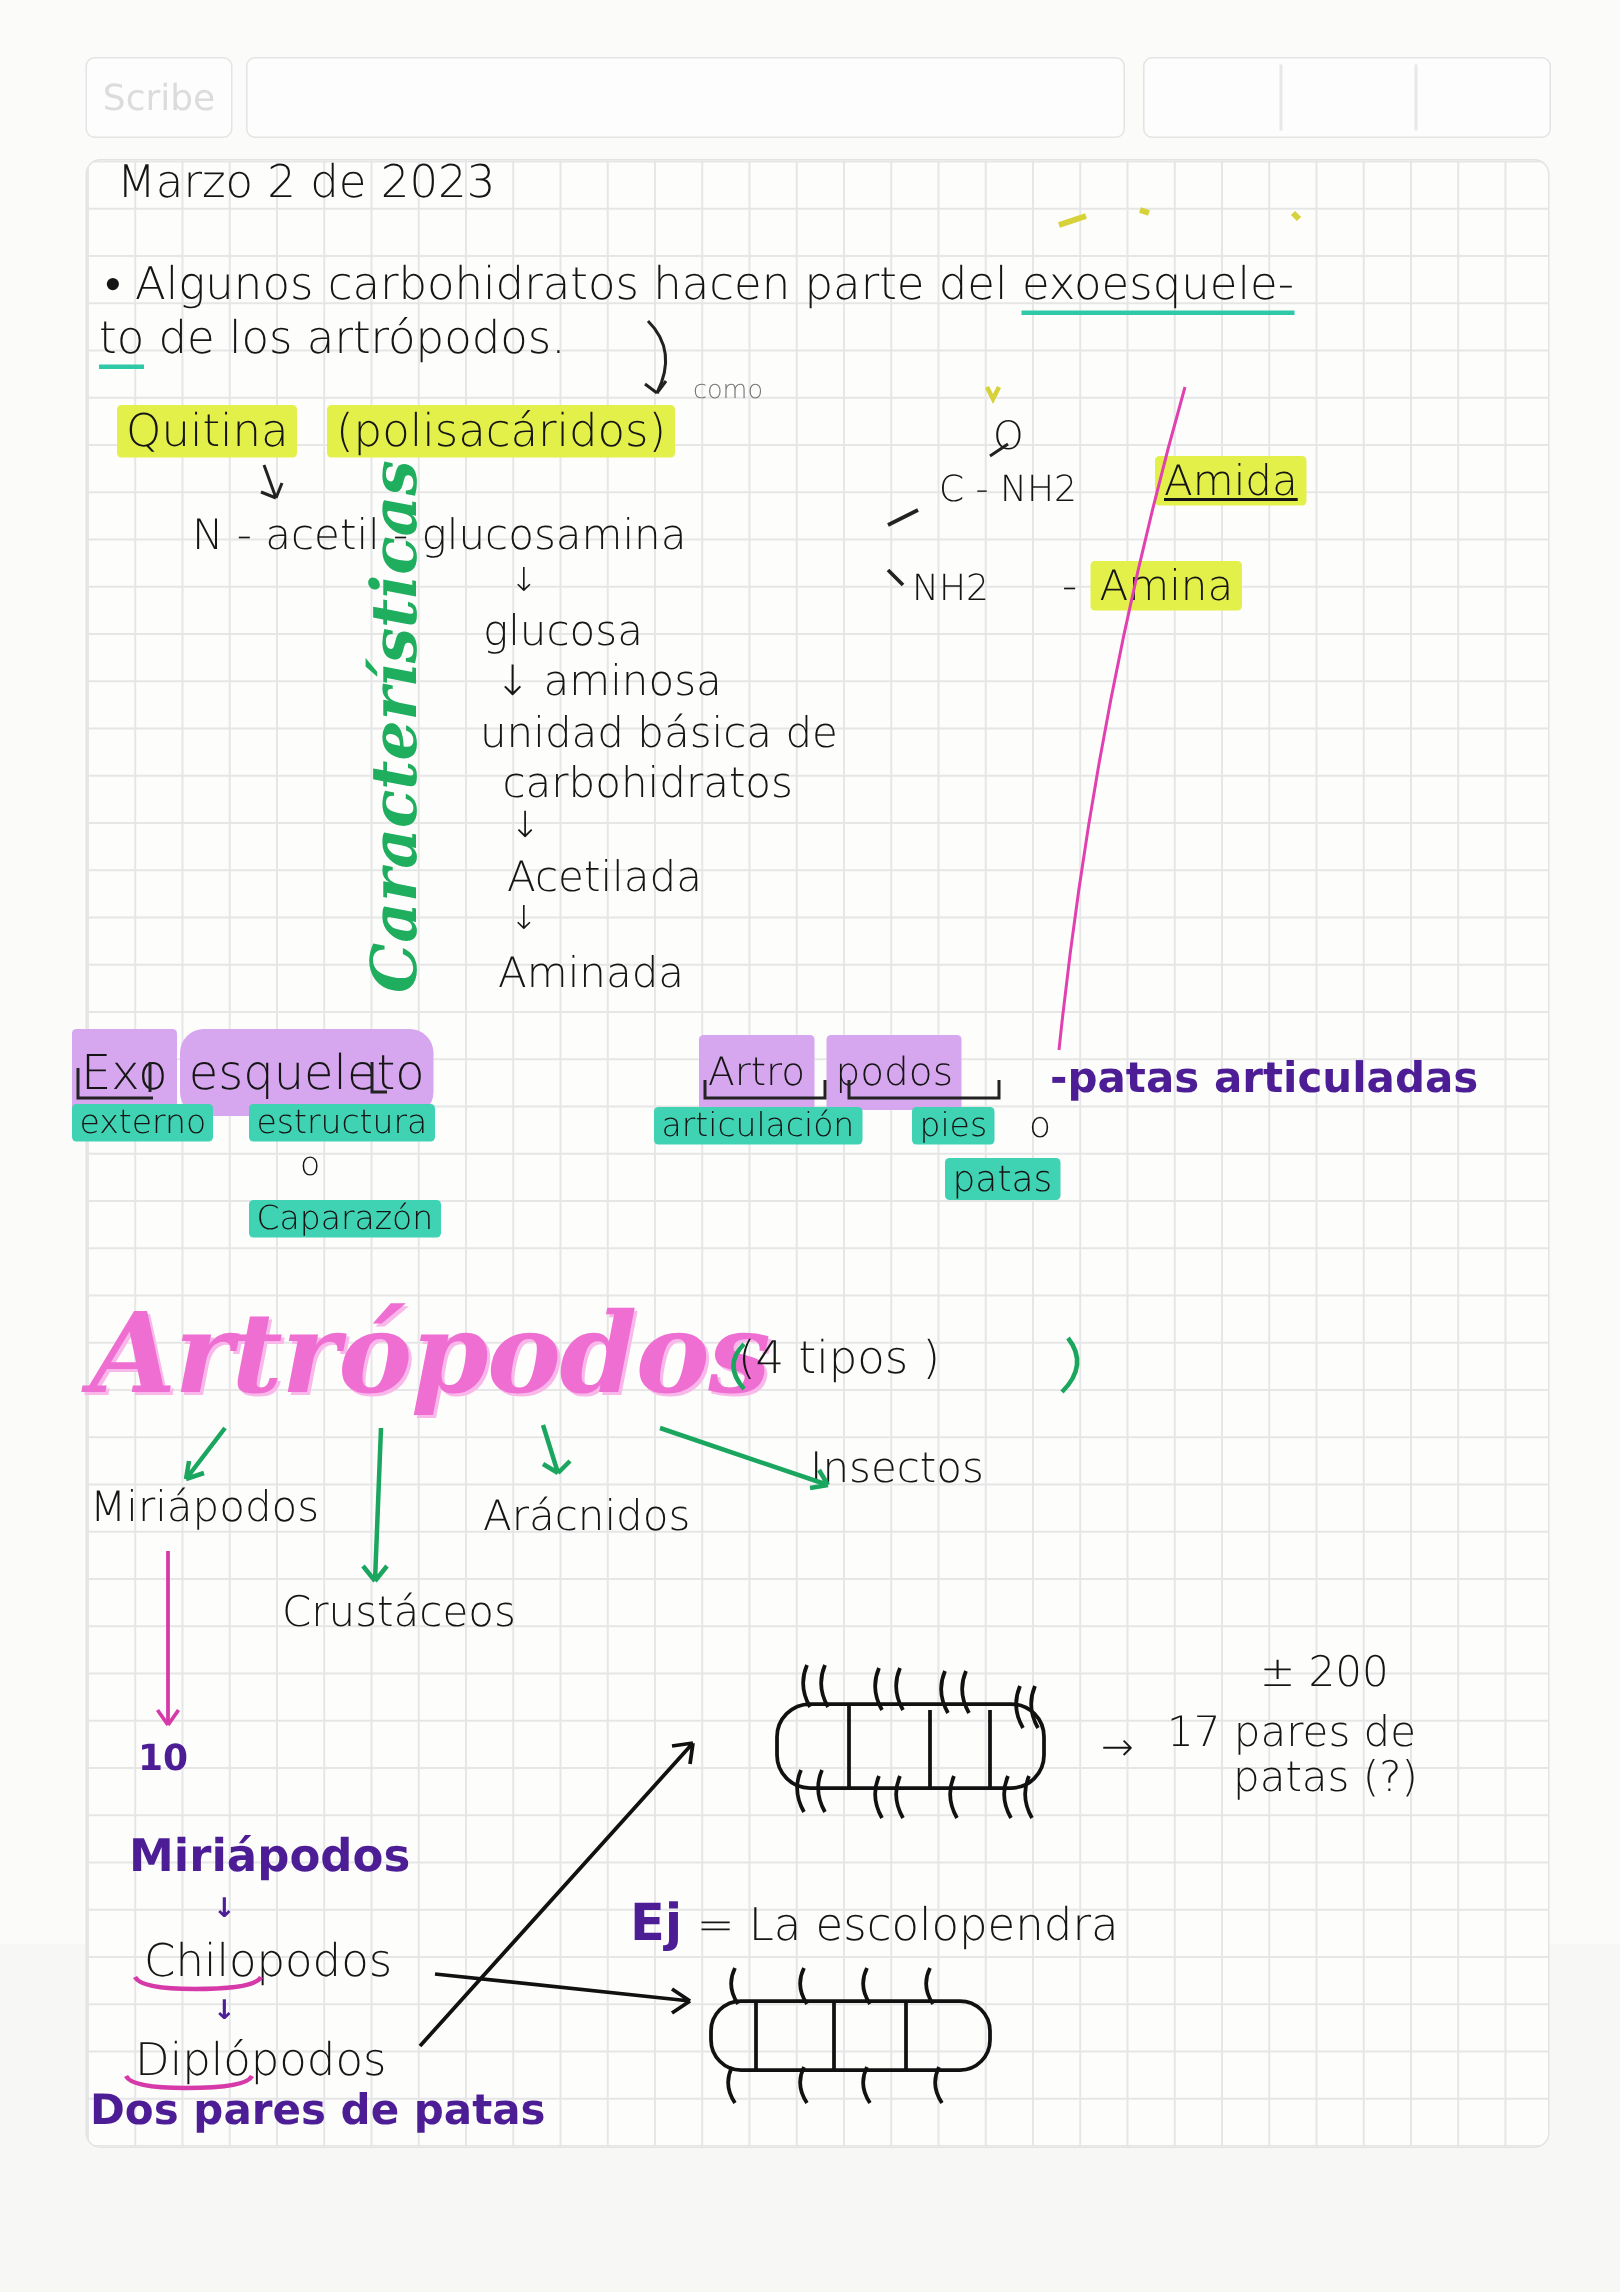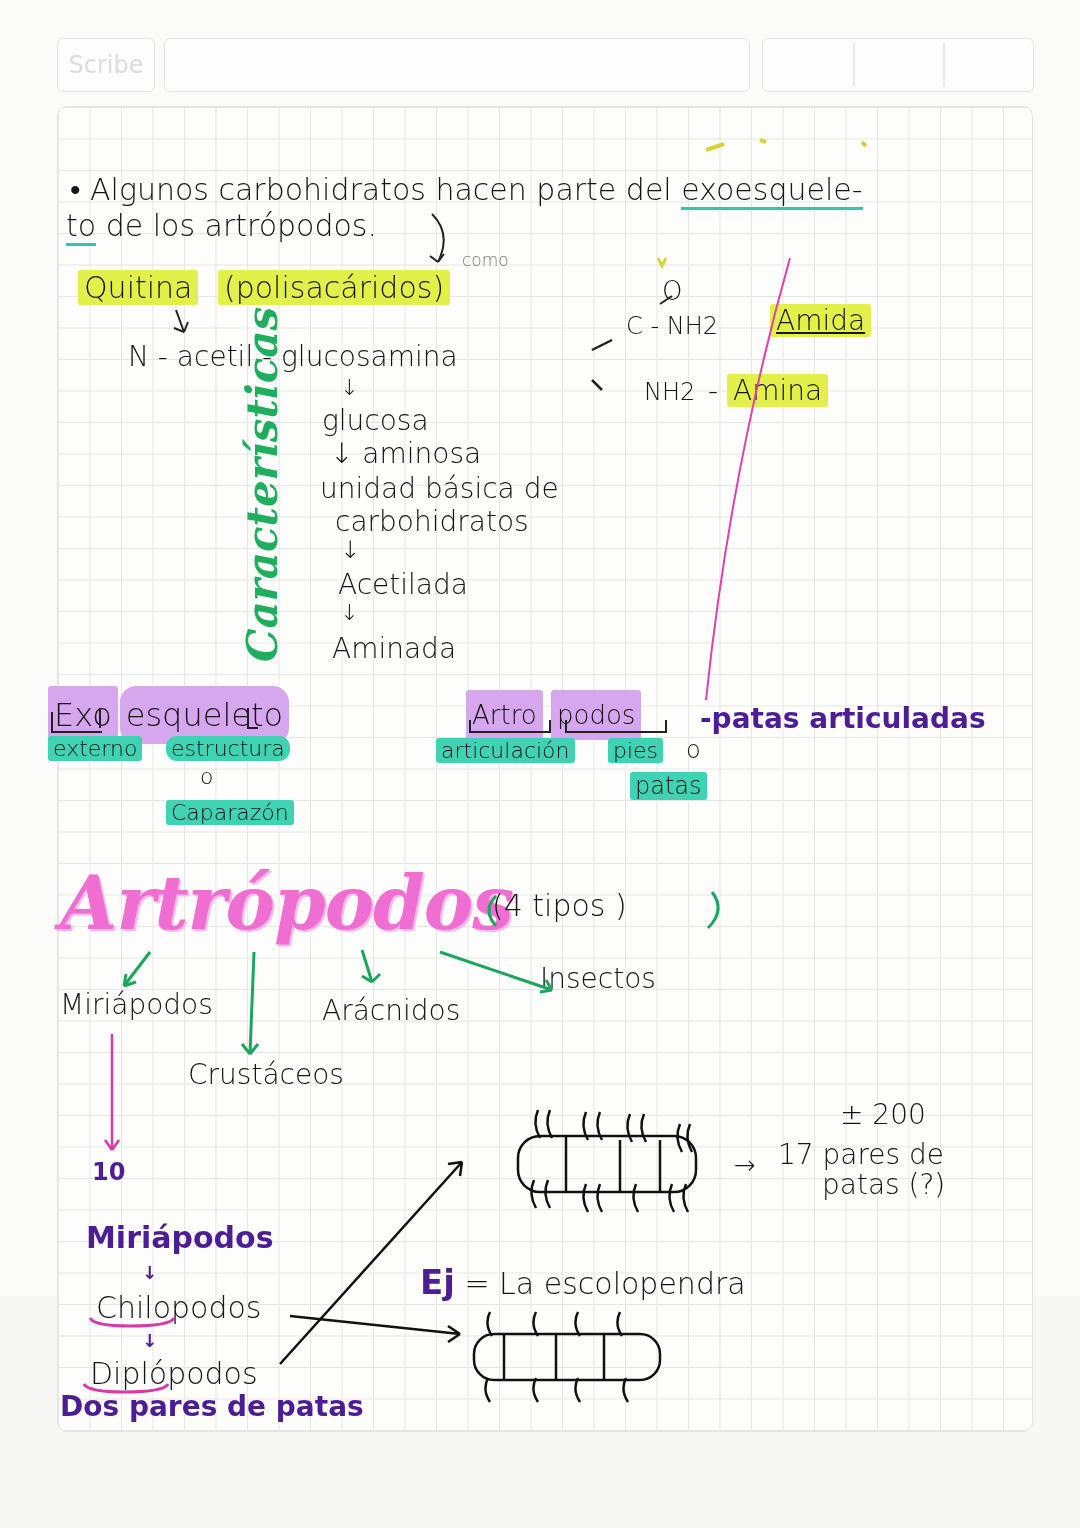--- a/index.html
+++ b/index.html
@@ -56,20 +56,21 @@
 </head>
 <body>
 
 <div class="page">
   <div class="header-box brand">Scribe</div>
   <div class="header-box title-box"></div>
   <div class="header-box meta-box"></div>
 
   <div class="sheet"></div>
 
+  <div class="t" style="left:78px;top:104px;font-size:30px;">Marzo 2 de 2023</div>
 
   <div class="t" style="left:70px;top:172px;font-size:30px;">
     <span>• Algunos carbohidratos hacen parte del </span><span class="ul-teal">exoesquele-</span>
   </div>
   <div class="t" style="left:66px;top:208px;font-size:30px;">
     <span class="ul-teal">to</span><span> de los artrópodos.</span>
   </div>
   <div class="t" style="left:462px;top:250px;font-size:17px;color:#777;">como</div>
 
   <div class="t" style="left:66px;top:270px;font-size:30px;padding-left:12px;">
@@ -85,28 +86,28 @@
   <div class="t" style="left:335px;top:505px;font-size:28px;">carbohidratos</div>
   <div class="t" style="left:340px;top:536px;font-size:24px;">↓</div>
   <div class="t" style="left:338px;top:568px;font-size:28px;">Acetilada</div>
   <div class="t" style="left:340px;top:600px;font-size:22px;">↓</div>
   <div class="t" style="left:332px;top:632px;font-size:28px;">Aminada</div>
   <div class="vertical">Características</div>
 
   <div class="t" style="left:662px;top:276px;font-size:26px;">O</div>
   <div class="t" style="left:626px;top:312px;font-size:24px;">C - NH2</div>
   <div class="t" style="left:770px;top:304px;font-size:28px;text-decoration:underline;"><span class="hl-y">Amida</span></div>
-  <div class="t" style="left:608px;top:378px;font-size:24px;margin-left:36px;">NH2</div>
+  <div class="t" style="left:608px;top:378px;font-size:24px;">NH2</div>
   <div class="t" style="left:708px;top:374px;font-size:28px;">- <span class="hl-y">Amina</span></div>
 
   <div class="t" style="left:48px;top:696px;font-size:32px;">
     <span class="hl-p">Exo</span><span class="hl-p" style="margin-left:2px;border-radius:16px;">esqueleto</span>
   </div>
   <div class="t hl-t" style="left:48px;top:736px;font-size:22px;">externo</div>
-  <div class="t hl-t" style="left:166px;top:736px;font-size:22px;border-radius:11px;">estructura</div>
+  <div class="t hl-t" style="left:166px;top:736px;font-size:22px;">estructura</div>
   <div class="t" style="left:200px;top:764px;font-size:22px;">o</div>
   <div class="t hl-t" style="left:166px;top:800px;font-size:22px;">Caparazón</div>
 
   <div class="t" style="left:466px;top:700px;font-size:26px;">
     <span class="hl-p">Artro</span>
     <span class="hl-p">podos</span>
   </div>
   <div class="t magenta" style="left:700px;top:702px;font-size:28px;">-patas articuladas</div>
   <div class="t hl-t" style="left:436px;top:738px;font-size:22px;">articulación</div>
   <div class="t hl-t" style="left:608px;top:738px;font-size:22px;">pies</div>

